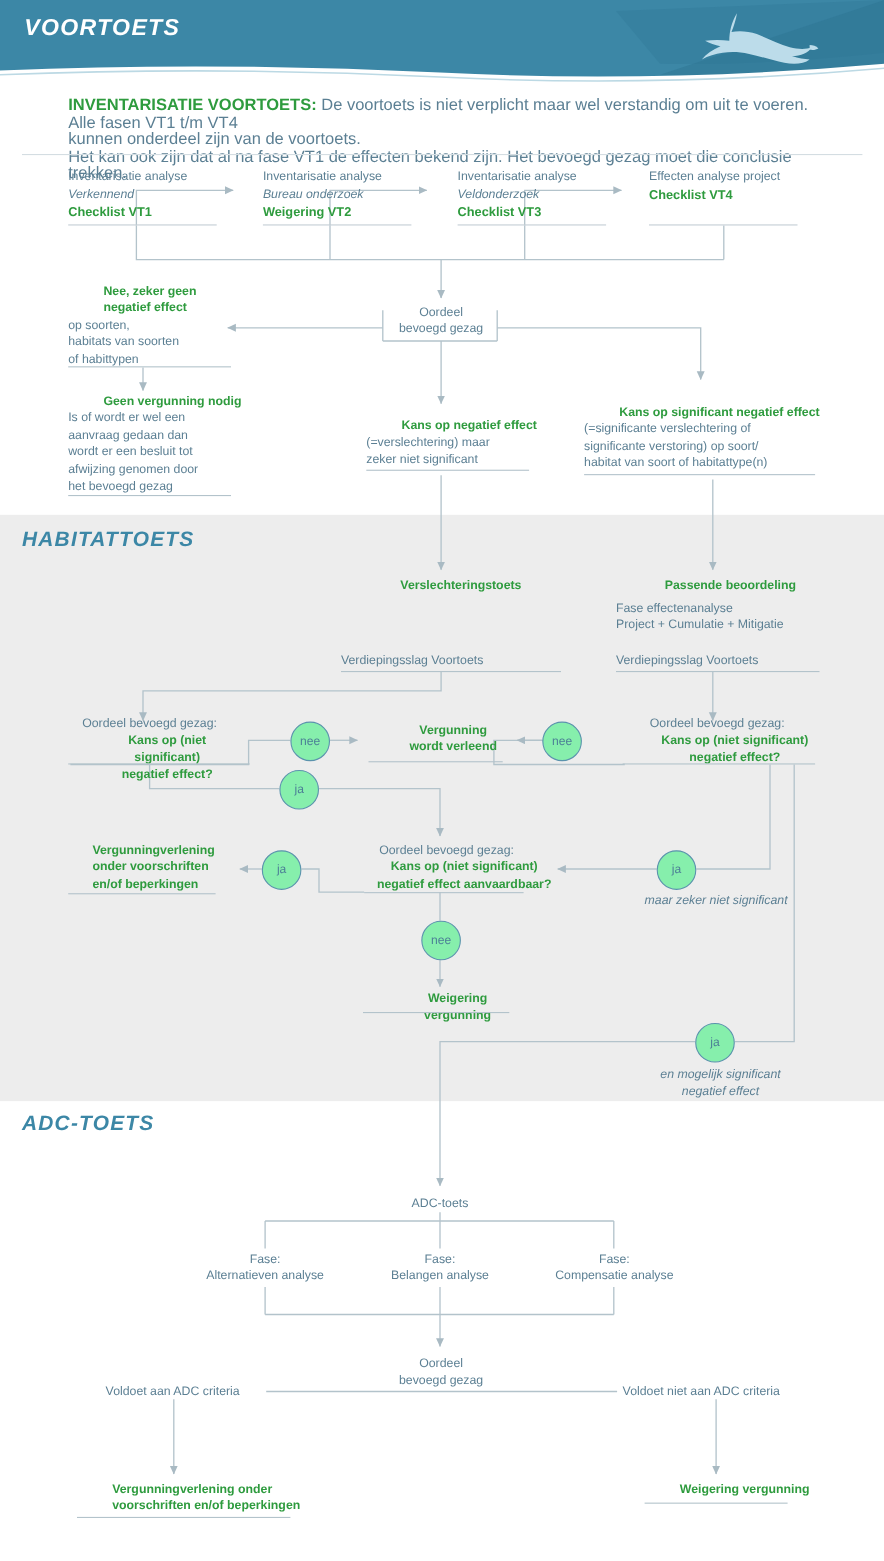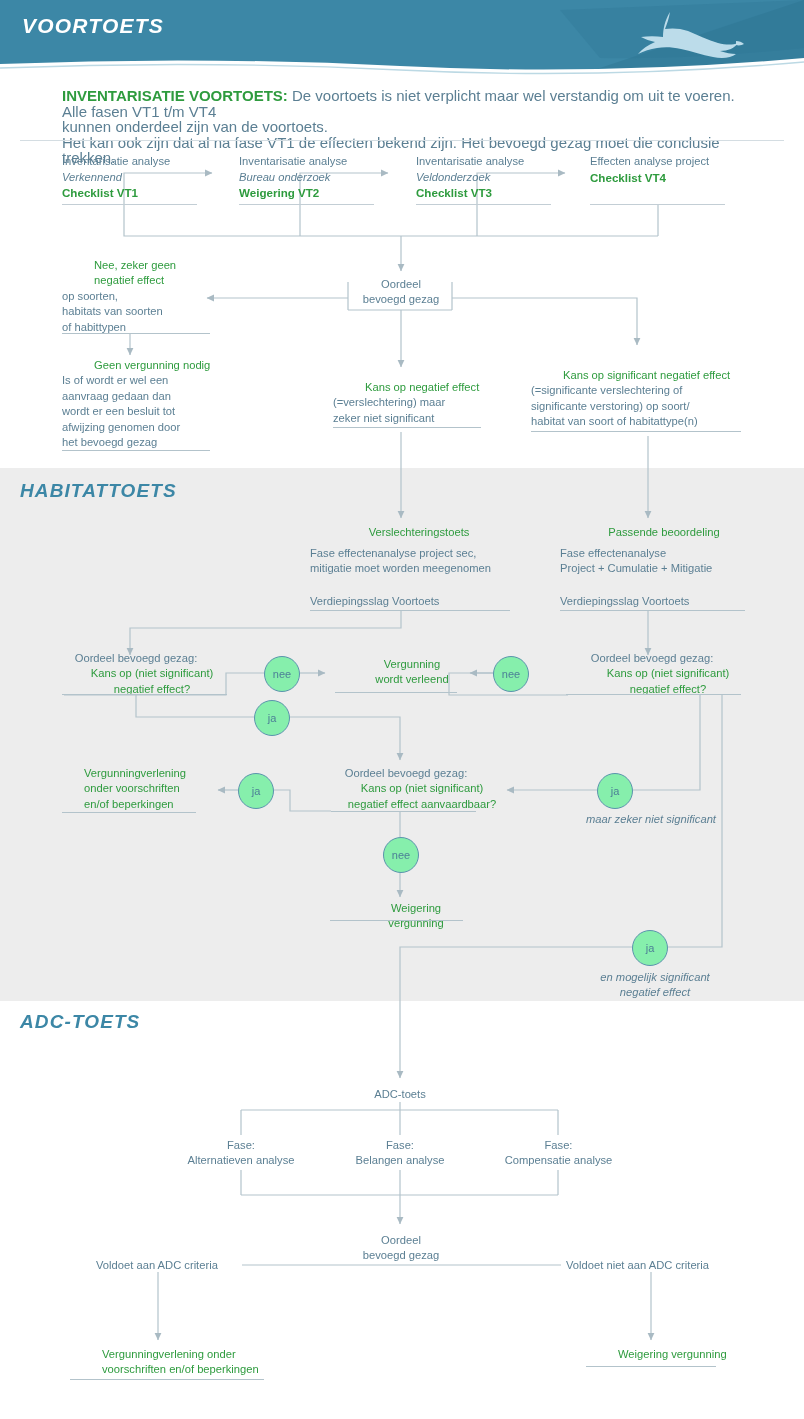--- a/index.html
+++ b/index.html
@@ -42,21 +42,21 @@
 
   .intro{position:absolute;left:62px;top:88px;width:700px;font-size:15px;line-height:15.6px;color:#5b7f93;}
   .intro-rule{position:absolute;left:20px;top:140px;width:764px;border-top:1px solid #d4dde2;}
 
   .col-head{font-size:11.2px;line-height:15.5px;color:#5b7f93;width:170px;}
   .col-head .it{font-style:italic;}
   .col-head .bold{color:#2e9b3e;font-weight:bold;font-size:11.6px;}
   .col-rule{position:absolute;border-top:1px solid #c3ced5;}
 
   .blk{font-size:11.2px;line-height:15.4px;}
-  .blk .hd{color:#2e9b3e;font-weight:normal;padding-left:32px;}
+  .blk .hd{color:#2e9b3e;font-weight:bold;padding-left:32px;}
   .blk .bd{color:#5b7f93;}
   .ctr{text-align:center;}
 
   
   .circ{
     position:absolute;width:34px;height:34px;border-radius:50%;
     border:1.4px solid #5b93ad;background:#86efac;
     color:#4c7f96;font-size:11px;
     display:flex;align-items:center;justify-content:center;
   }
@@ -240,24 +240,20 @@
     <div class="bd">significante verstoring) op soort/</div>
     <div class="bd">habitat van soort of habitattype(n)</div>
   </div>
   <div class="underline-b" style="left:531px;top:431px;width:210px;"></div>
 
   <div class="sect-h" id="sect-habitat">HABITATTOETS</div>
 
   <div class="node blk ctr" style="left:310px;top:525px;width:186px;">
     <div class="hd">Verslechteringstoets</div>
   </div>
-  <div class="node blk" style="left:310px;top:546px;width:215px;">
-    <div class="bd">Fase effectenanalyse project sec,</div>
-    <div class="bd">mitigatie moet worden meegenomen</div>
-  </div>
   <div class="node blk" style="left:310px;top:594px;width:215px;">
     <div class="bd">Verdiepingsslag Voortoets</div>
   </div>
   <div class="underline-b" style="left:310px;top:610px;width:200px;"></div>
 
   <div class="node blk ctr" style="left:560px;top:525px;width:176px;">
     <div class="hd">Passende beoordeling</div>
   </div>
   <div class="node blk" style="left:560px;top:546px;width:200px;">
     <div class="bd">Fase effectenanalyse</div>

